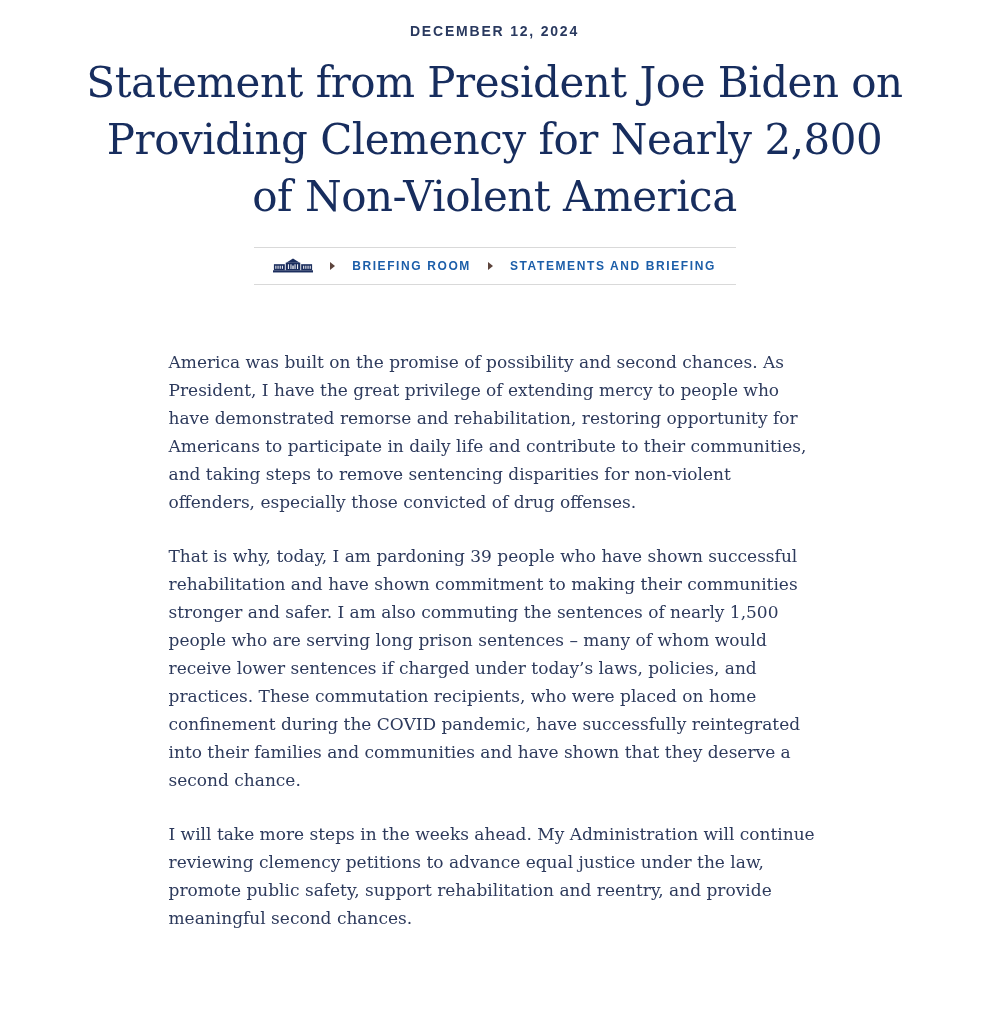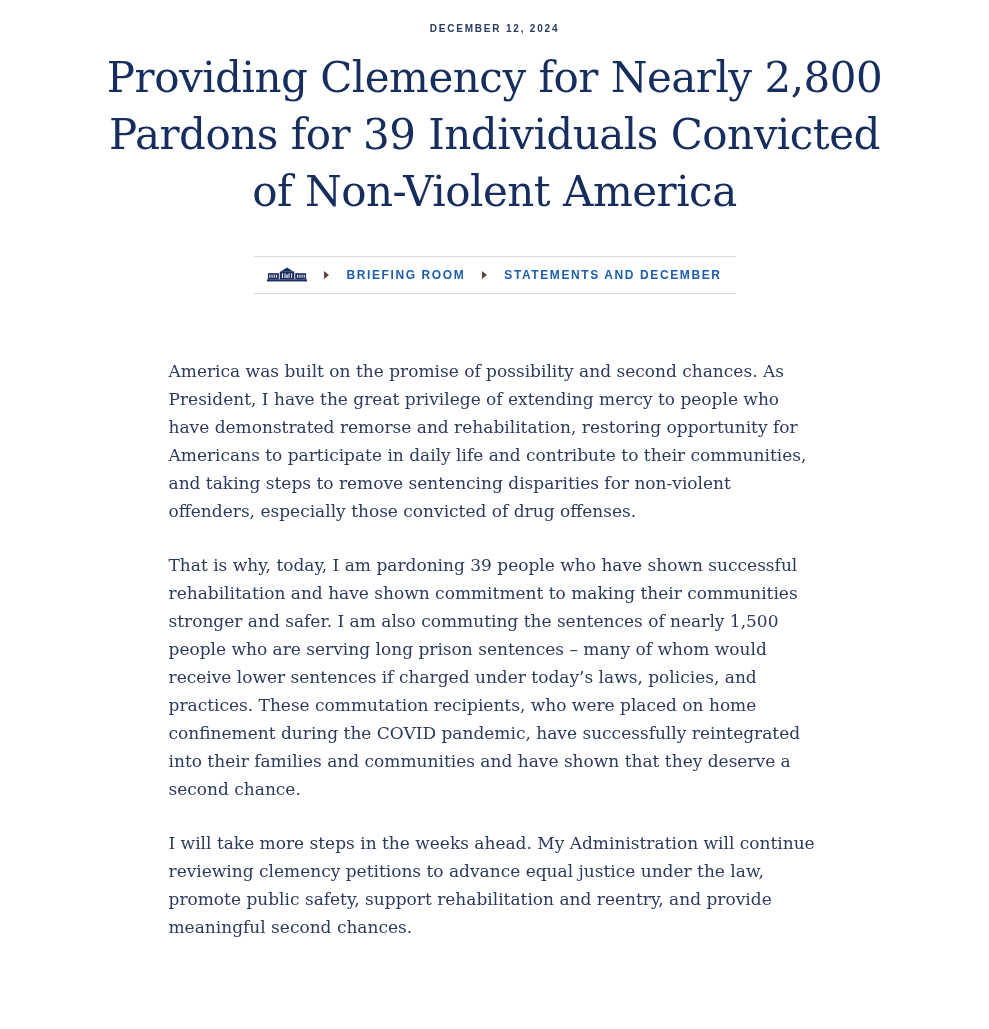--- a/index.html
+++ b/index.html
@@ -12,21 +12,21 @@
     width: 989px;
     min-height: 1029px;
     font-family: "Liberation Sans", sans-serif;
   }
 
   
   .article-date {
     padding-top: 23px;
     text-align: center;
     font-family: "Liberation Sans", sans-serif;
-    font-size: 10px;
+    font-size: 14px;
     font-weight: bold;
     letter-spacing: 1.8px;
     color: #29395f;
   }
 
   
   .page-title {
     margin: 15px auto 0;
     text-align: center;
     font-family: "DejaVu Serif", serif;
@@ -37,21 +37,21 @@
     color: #172d5e;
   }
   .title-line {
     display: block;
     white-space: nowrap;
   }
 
   
   .breadcrumb {
     width: 482px;
-    margin: 36px auto 0;
+    margin: 22px auto 0;
     border-top: 1px solid #d9d9d9;
     border-bottom: 1px solid #d9d9d9;
     padding: 10px 0;
     display: flex;
     align-items: center;
     justify-content: center;
     gap: 17px;
   }
   .crumb-home {
     display: inline-flex;
@@ -91,22 +91,22 @@
   }
 </style>
 </head>
 <body>
 
 <div class="page">
 
   <div class="article-date">DECEMBER 12, 2024</div>
 
   <h1 class="page-title">
+    <span class="title-line">Statement from President Joe Biden on</span>
     <span class="title-line">Providing Clemency for Nearly 2,800</span>
-    <span class="title-line">Pardons for 39 Individuals Convicted</span>
     <span class="title-line">of Non-Violent America</span>
   </h1>
 
   <nav class="breadcrumb">
     <a class="crumb-home">
       <svg width="40" height="16" viewBox="0 0 44 17" aria-hidden="true">
         <g fill="#1c2e5e">
           <rect x="0" y="13.2" width="44" height="2.4"></rect>
           <rect x="1" y="6.5" width="12" height="6.7"></rect>
           <rect x="31" y="6.5" width="12" height="6.7"></rect>
@@ -126,21 +126,21 @@
           <rect x="19.2" y="6.6" width="1.1" height="5.2"></rect>
           <rect x="23.7" y="6.6" width="1.1" height="5.2"></rect>
           <rect x="26.5" y="6.6" width="1.1" height="5.2"></rect>
           <rect x="21.3" y="8.0" width="1.4" height="3.8"></rect>
         </g>
       </svg>
     </a>
     <span class="crumb-caret"></span>
     <a class="crumb-link">BRIEFING ROOM</a>
     <span class="crumb-caret"></span>
-    <a class="crumb-link">STATEMENTS AND DECEMBER</a>
+    <a class="crumb-link">STATEMENTS AND BRIEFING</a>
   </nav>
 
   <article class="article-body">
     <p>America was built on the promise of possibility and second chances. As President, I have the great privilege of extending mercy to people who have demonstrated remorse and rehabilitation, restoring opportunity for Americans to participate in daily life and contribute to their communities, and taking steps to remove sentencing disparities for non-violent offenders, especially those convicted of drug offenses.</p>
     <p>That is why, today, I am pardoning 39 people who have shown successful rehabilitation and have shown commitment to making their communities stronger and safer. I am also commuting the sentences of nearly 1,500 people who are serving long prison sentences – many of whom would receive lower sentences if charged under today’s laws, policies, and practices. These commutation recipients, who were placed on home confinement during the COVID pandemic, have successfully reintegrated into their families and communities and have shown that they deserve a second chance.</p>
     <p>I will take more steps in the weeks ahead. My Administration will continue reviewing clemency petitions to advance equal justice under the law, promote public safety, support rehabilitation and reentry, and provide meaningful second chances.</p>
   </article>
 
 </div>
 

